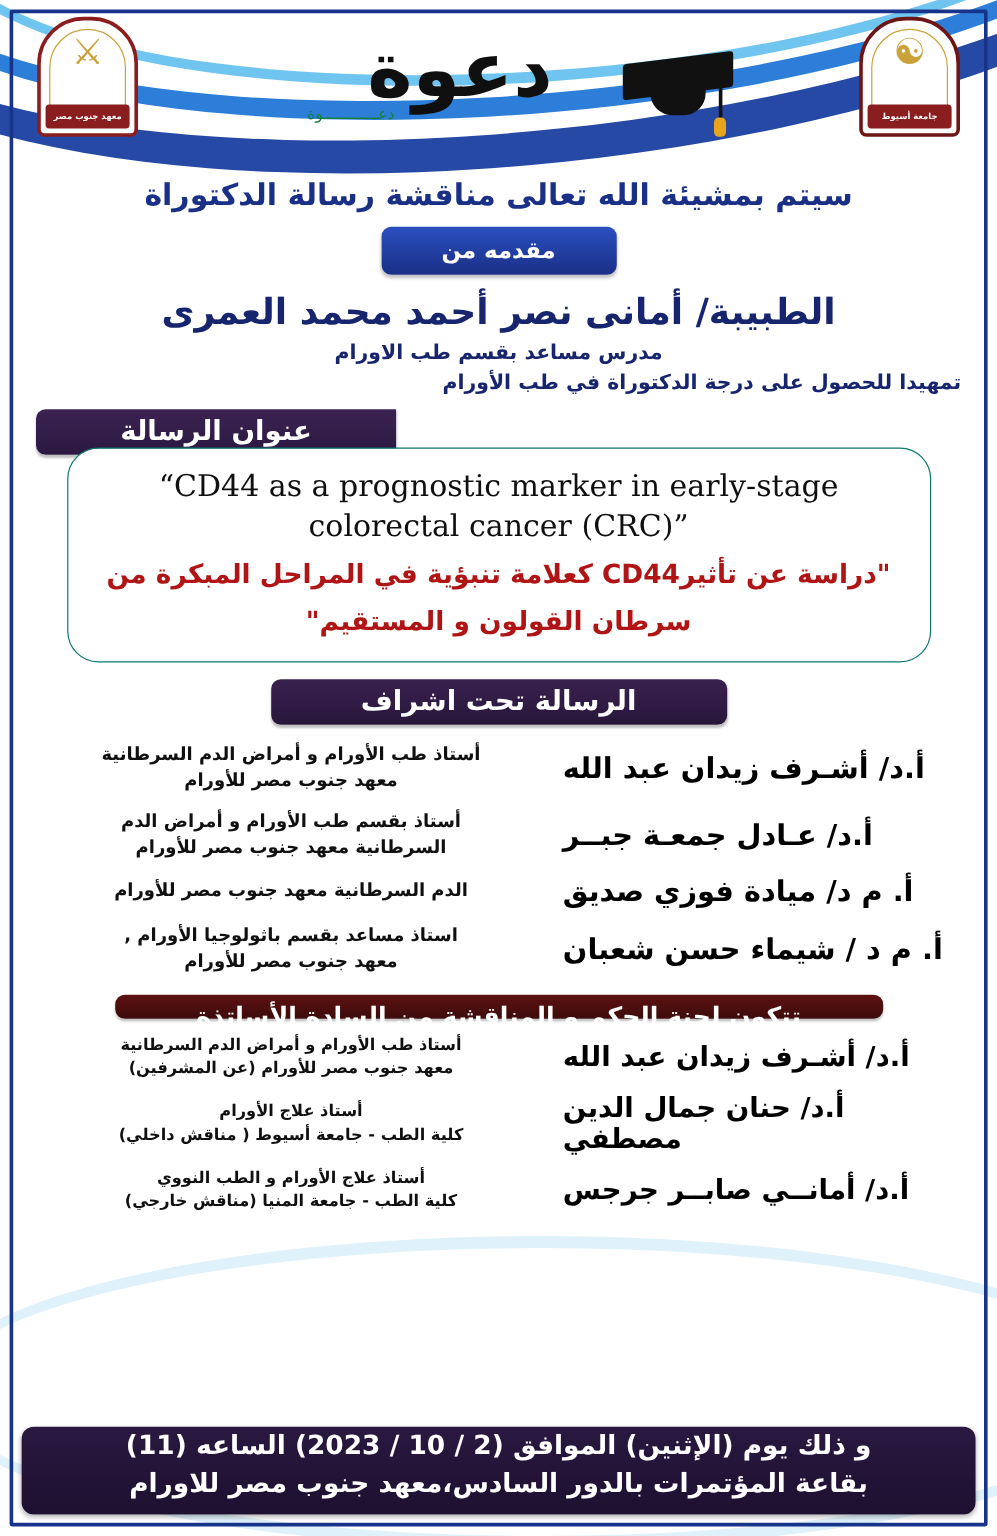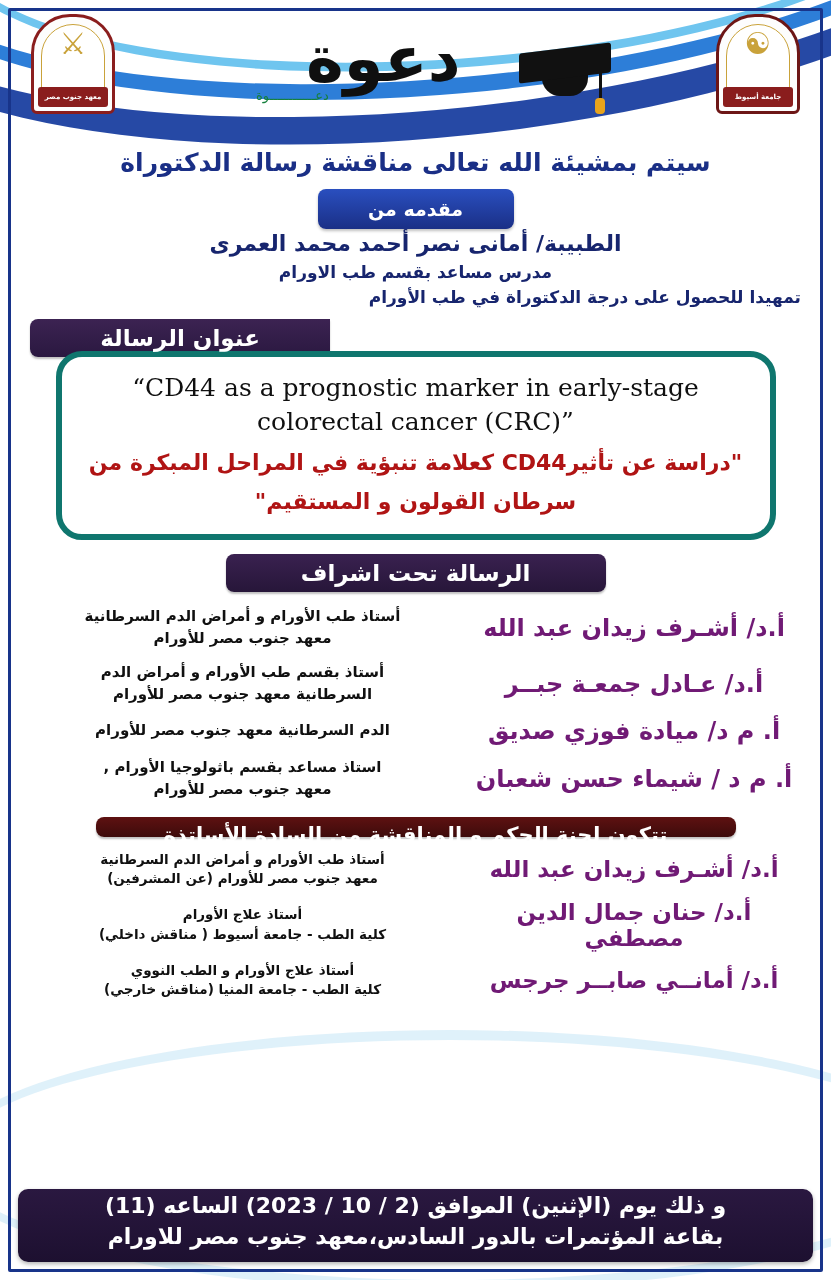--- a/index.html
+++ b/index.html
@@ -198,24 +198,24 @@
     border-radius: 8px;
     color: #fff;
     font-size: 19px;
     font-weight: bold;
     line-height: 40px;
     text-align: center;
     box-shadow: 0 2px 3px rgba(0,0,0,.25);
   }
   .presenter {
     text-align: center;
-    font-size: 22px;
+    font-size: 30px;
     font-weight: bold;
     color: #17256e;
-    margin-top: 2px;
+    margin-top: 14px;
   }
   .presenter .prefix { color: #17256e; }
   .presenter-role {
     text-align: center;
     font-size: 17px;
     font-weight: bold;
     color: #17256e;
     margin-top: 6px;
   }
   .presenter-purpose {
@@ -255,21 +255,21 @@
     height: 20px;
     line-height: 36px;
     font-size: 21px;
     background: linear-gradient(180deg,#5e1111 0%,#3d0b0b 100%);
     border-radius: 8px;
   }
   
   .thesis-box {
     margin: -6px auto 0 auto;
     width: 720px;
-    border: 6px solid #0f766e;
+    border: 1px solid #0f766e;
     border-radius: 26px;
     padding: 14px 18px 16px 18px;
     box-sizing: border-box;
     background: #ffffff;
     text-align: center;
   }
   .thesis-en {
     font-family: "DejaVu Serif", "Liberation Serif", serif;
     font-size: 25px;
     color: #101010;
@@ -289,24 +289,24 @@
   }
   .person-row {
     display: flex;
     align-items: center;
     justify-content: space-between;
     padding: 6px 2px;
     gap: 16px;
   }
   .person-name {
     flex: 0 0 330px;
-    text-align: center;
+    text-align: left;
     font-size: 24px;
     font-weight: bold;
-    color: #701a75;
+    color: #000000;
     letter-spacing: 1px;
   }
   .person-title {
     flex: 1 1 auto;
     text-align: center;
     font-size: 15px;
     font-weight: bold;
     color: #101010;
     line-height: 1.45;
   }

